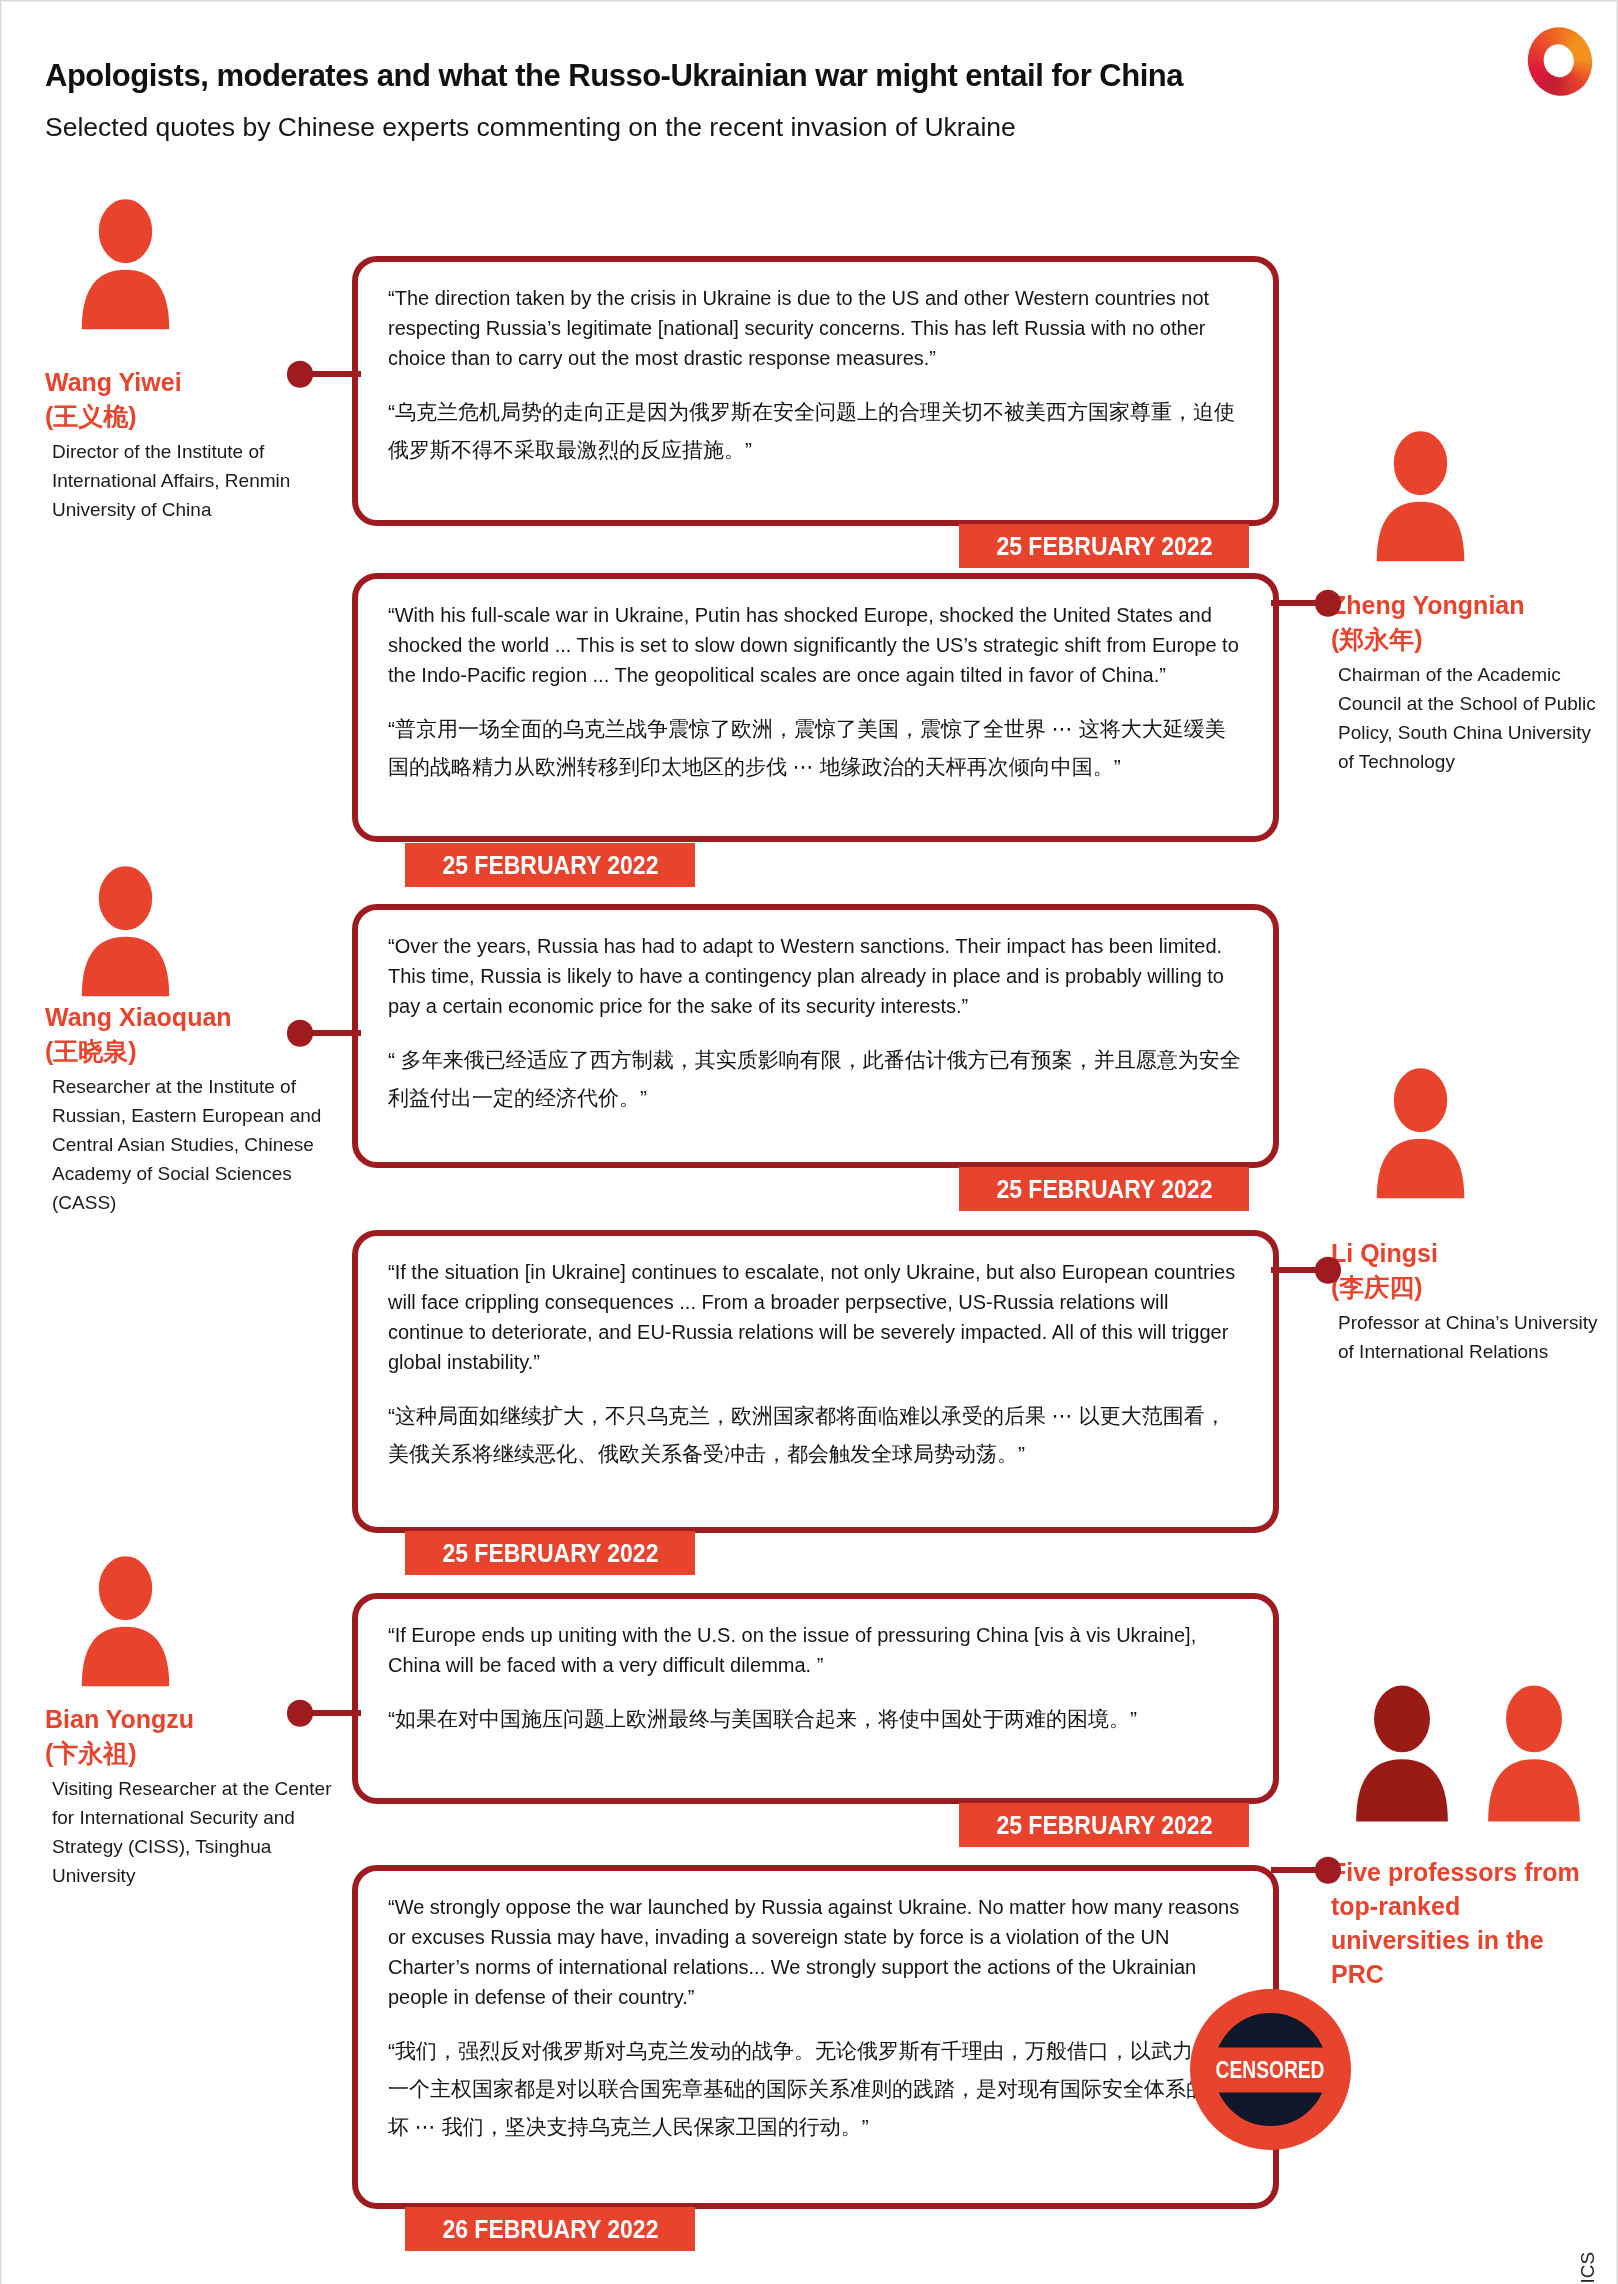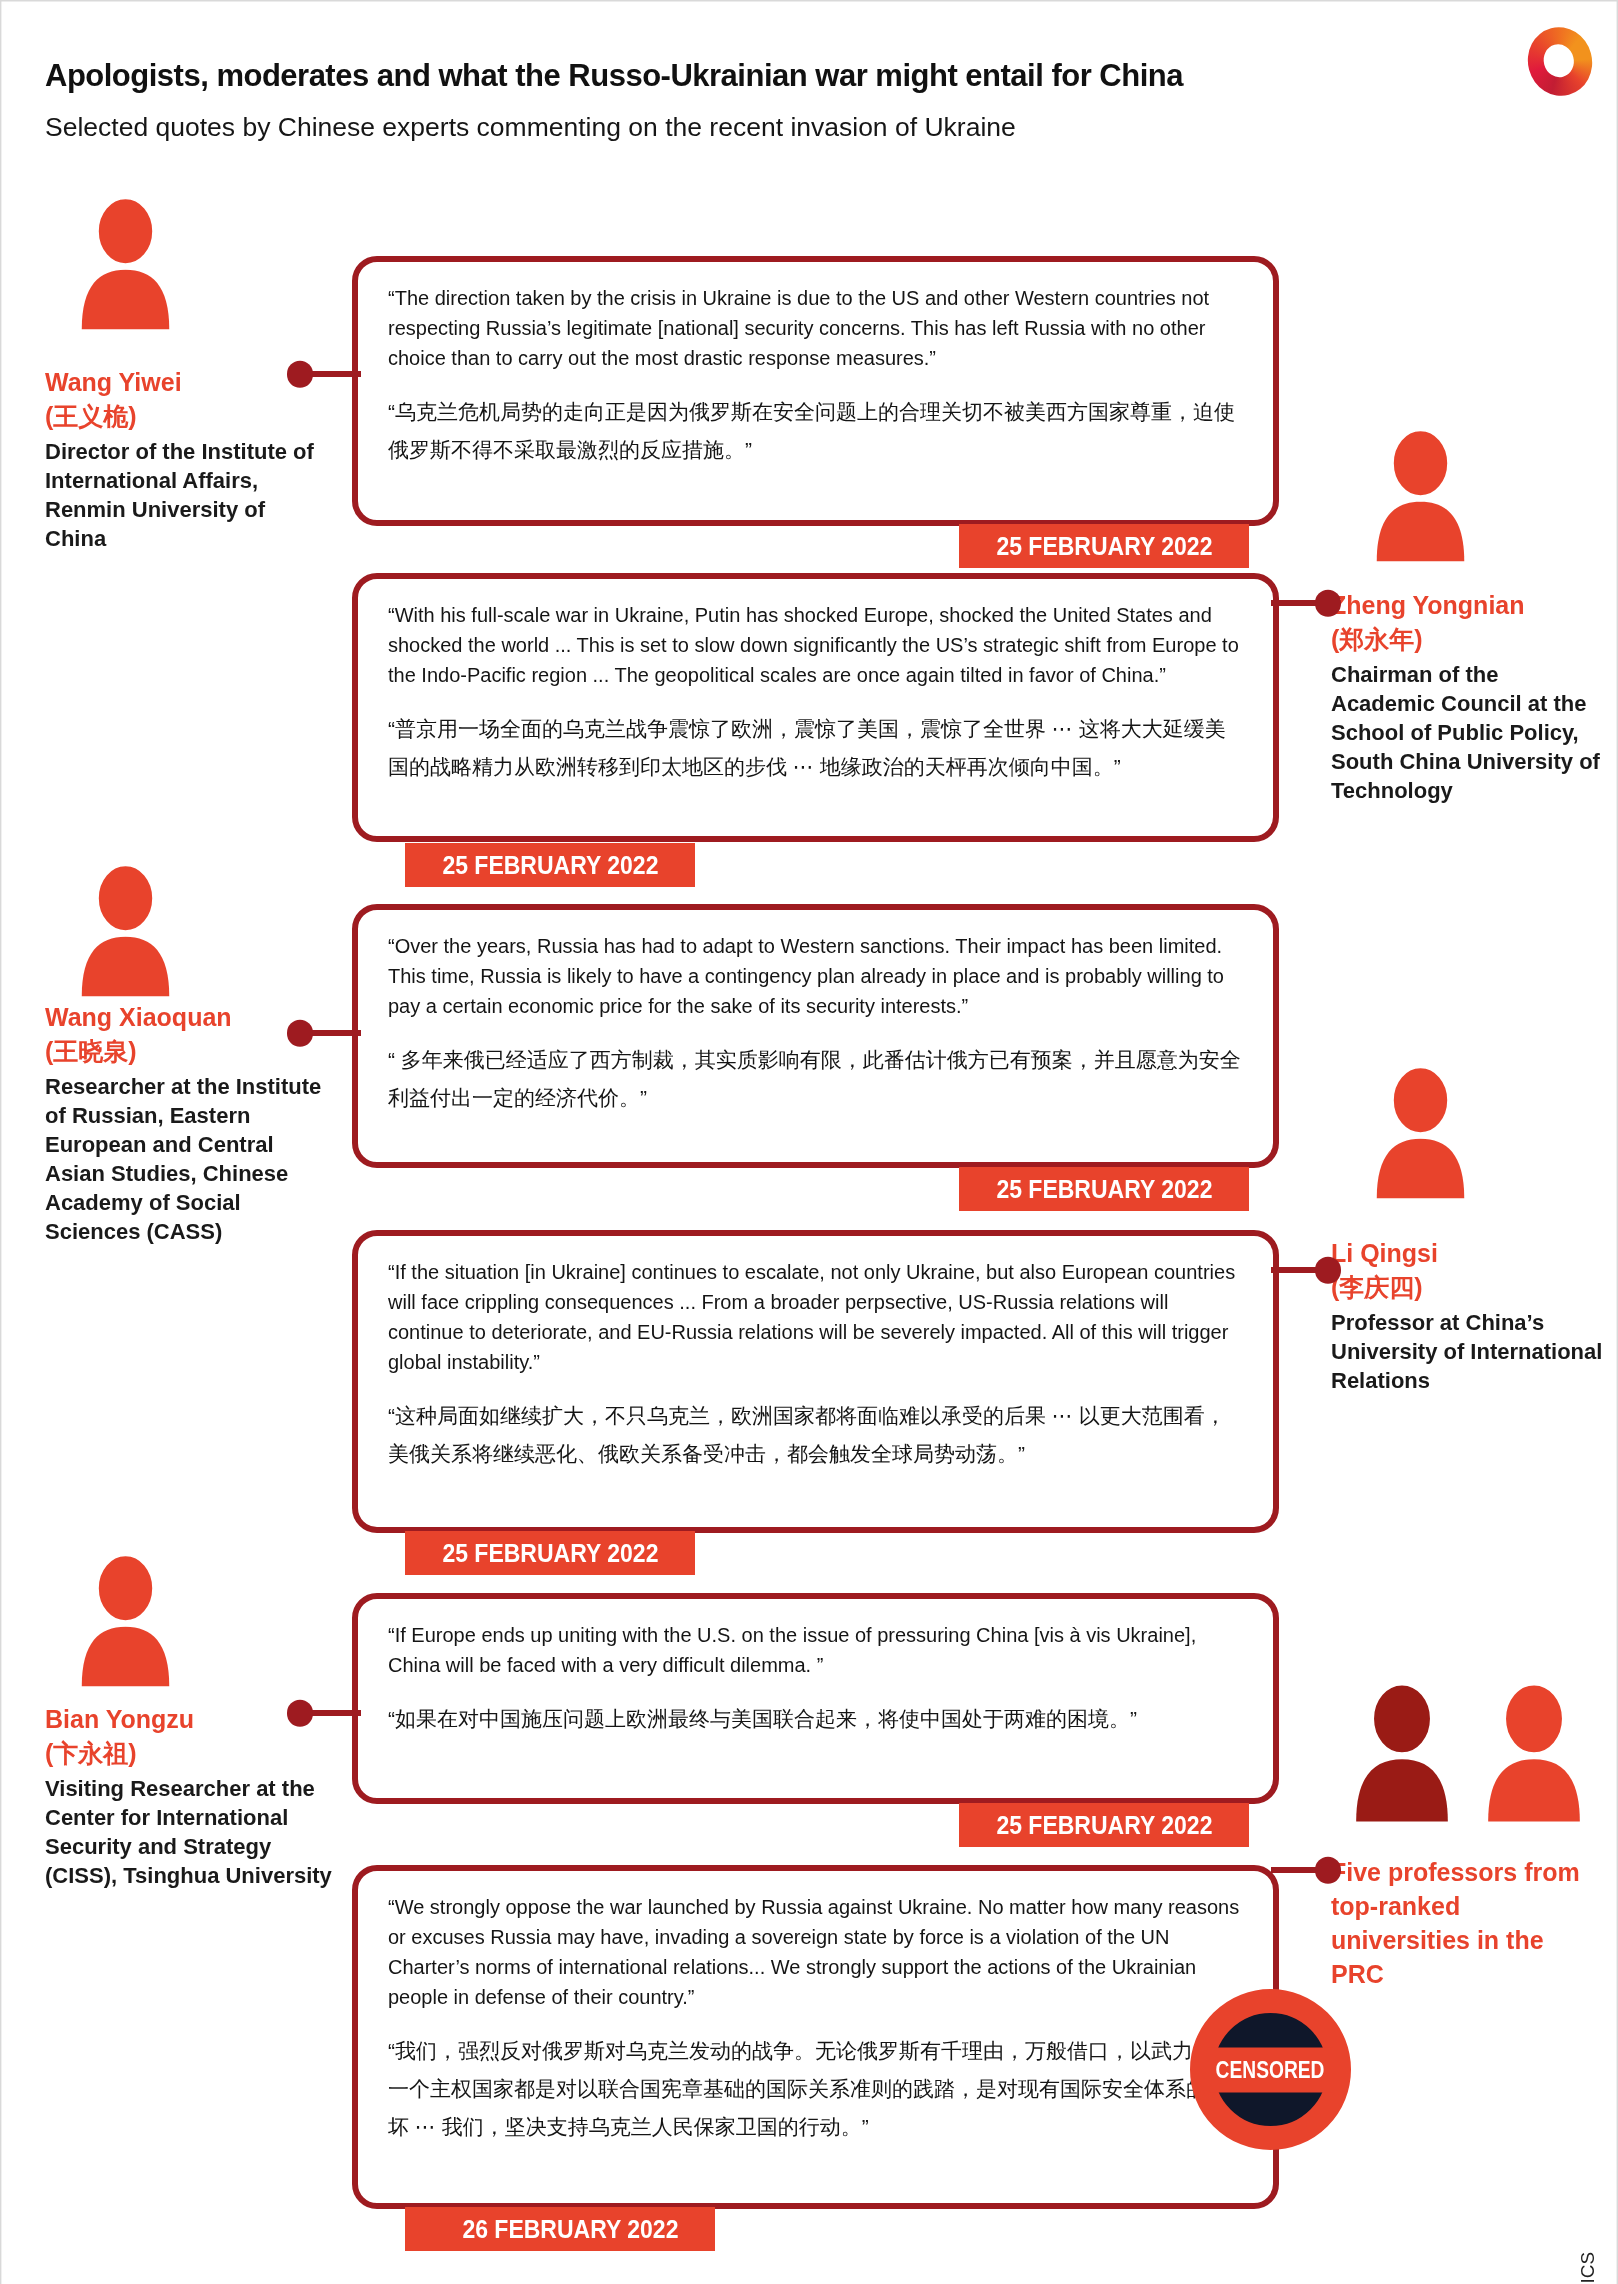--- a/index.html
+++ b/index.html
@@ -20,21 +20,21 @@
   .subtitle{left:45px;top:85px;width:1416px;font-size:26.5px;font-weight:400;color:#161616;}
   .logo{left:1528px;top:26.5px;width:64px;height:69px;border-radius:50%;
     background:conic-gradient(from 210deg,#c21d33 0deg,#e01a3c 55deg,#e8432c 110deg,#ef6b22 160deg,#f2921d 205deg,#f2921d 250deg,#e8432c 300deg,#c21d33 360deg);
     transform:rotate(-15deg);}
   .logo:after{content:"";position:absolute;left:16.4px;top:17.4px;width:30px;height:33px;background:#fff;border-radius:50%;}
   
   .avatar{width:105px;height:164px;color:var(--accent);}
   .avatar svg{width:100%;height:100%;display:block;}
   .ptext{display:flex;flex-direction:column;justify-content:flex-end;}
   .pname{font-size:25px;font-weight:bold;color:var(--accent);line-height:34px;}
-  .prole{font-size:22px;font-weight:700;color:var(--ink);line-height:29px;margin-top:3.7px;}
+  .prole{font-size:19px;font-weight:400;color:var(--ink);line-height:29px;margin-top:3.7px;margin-left:7px;}
   .plabel{font-size:25px;font-weight:bold;color:var(--accent);line-height:34px;}
   .av1{left:73px;top:179px;}   .tx1{left:45px;top:365px;width:274px;}
   .av2{left:1368px;top:411px;}  .tx2{left:1331px;top:588px;width:274px;}
   .av3{left:73px;top:846px;}  .tx3{left:45px;top:1000px;width:288px;}
   .av4{left:1368px;top:1048px;} .tx4{left:1331px;top:1236px;width:283px;}
   .av5{left:73px;top:1536px;}  .tx5{left:45px;top:1702px;width:292px;}
   .av6a{left:1347px;top:1668px;width:110px;height:164px;color:var(--maroon);}
   .av6b{left:1479px;top:1668px;width:110px;height:164px;color:var(--accent);}
   .tx6{left:1331px;top:1855px;width:265px;}
   
@@ -50,21 +50,21 @@
   .b5{top:1593px;height:211px;}
   .b6{top:1865px;height:344px;}
   
   .badge{width:290px;height:44px;background:var(--accent);color:#fff;display:flex;align-items:center;justify-content:center;z-index:4;}
   .badge span{font-size:25px;font-weight:bold;white-space:nowrap;transform:scaleX(.92);letter-spacing:0;}
   .g1{left:959px;top:524px;}
   .g2{left:405px;top:843px;}
   .g3{left:959px;top:1167px;}
   .g4{left:405px;top:1531px;}
   .g5{left:959px;top:1803px;}
-  .g6{left:405px;top:2207px;padding-left:20px;}
+  .g6{left:405px;top:2207px;}
   
   .connector{height:6.4px;background:var(--dark);z-index:2;}
   .cL{left:300px;width:61px;}
   .cR{left:1271px;width:57px;}
   .dot{position:absolute;width:26.5px;height:26.5px;border-radius:50%;background:var(--dark);top:50%;transform:translateY(-50%);}
   .cL .dot{left:-13.2px;}
   .cR .dot{right:-13.2px;}
   .c1{top:371px;} .c2{top:600px;} .c3{top:1030px;}
   .c4{top:1267px;} .c5{top:1710px;} .c6{top:1867px;}
   

